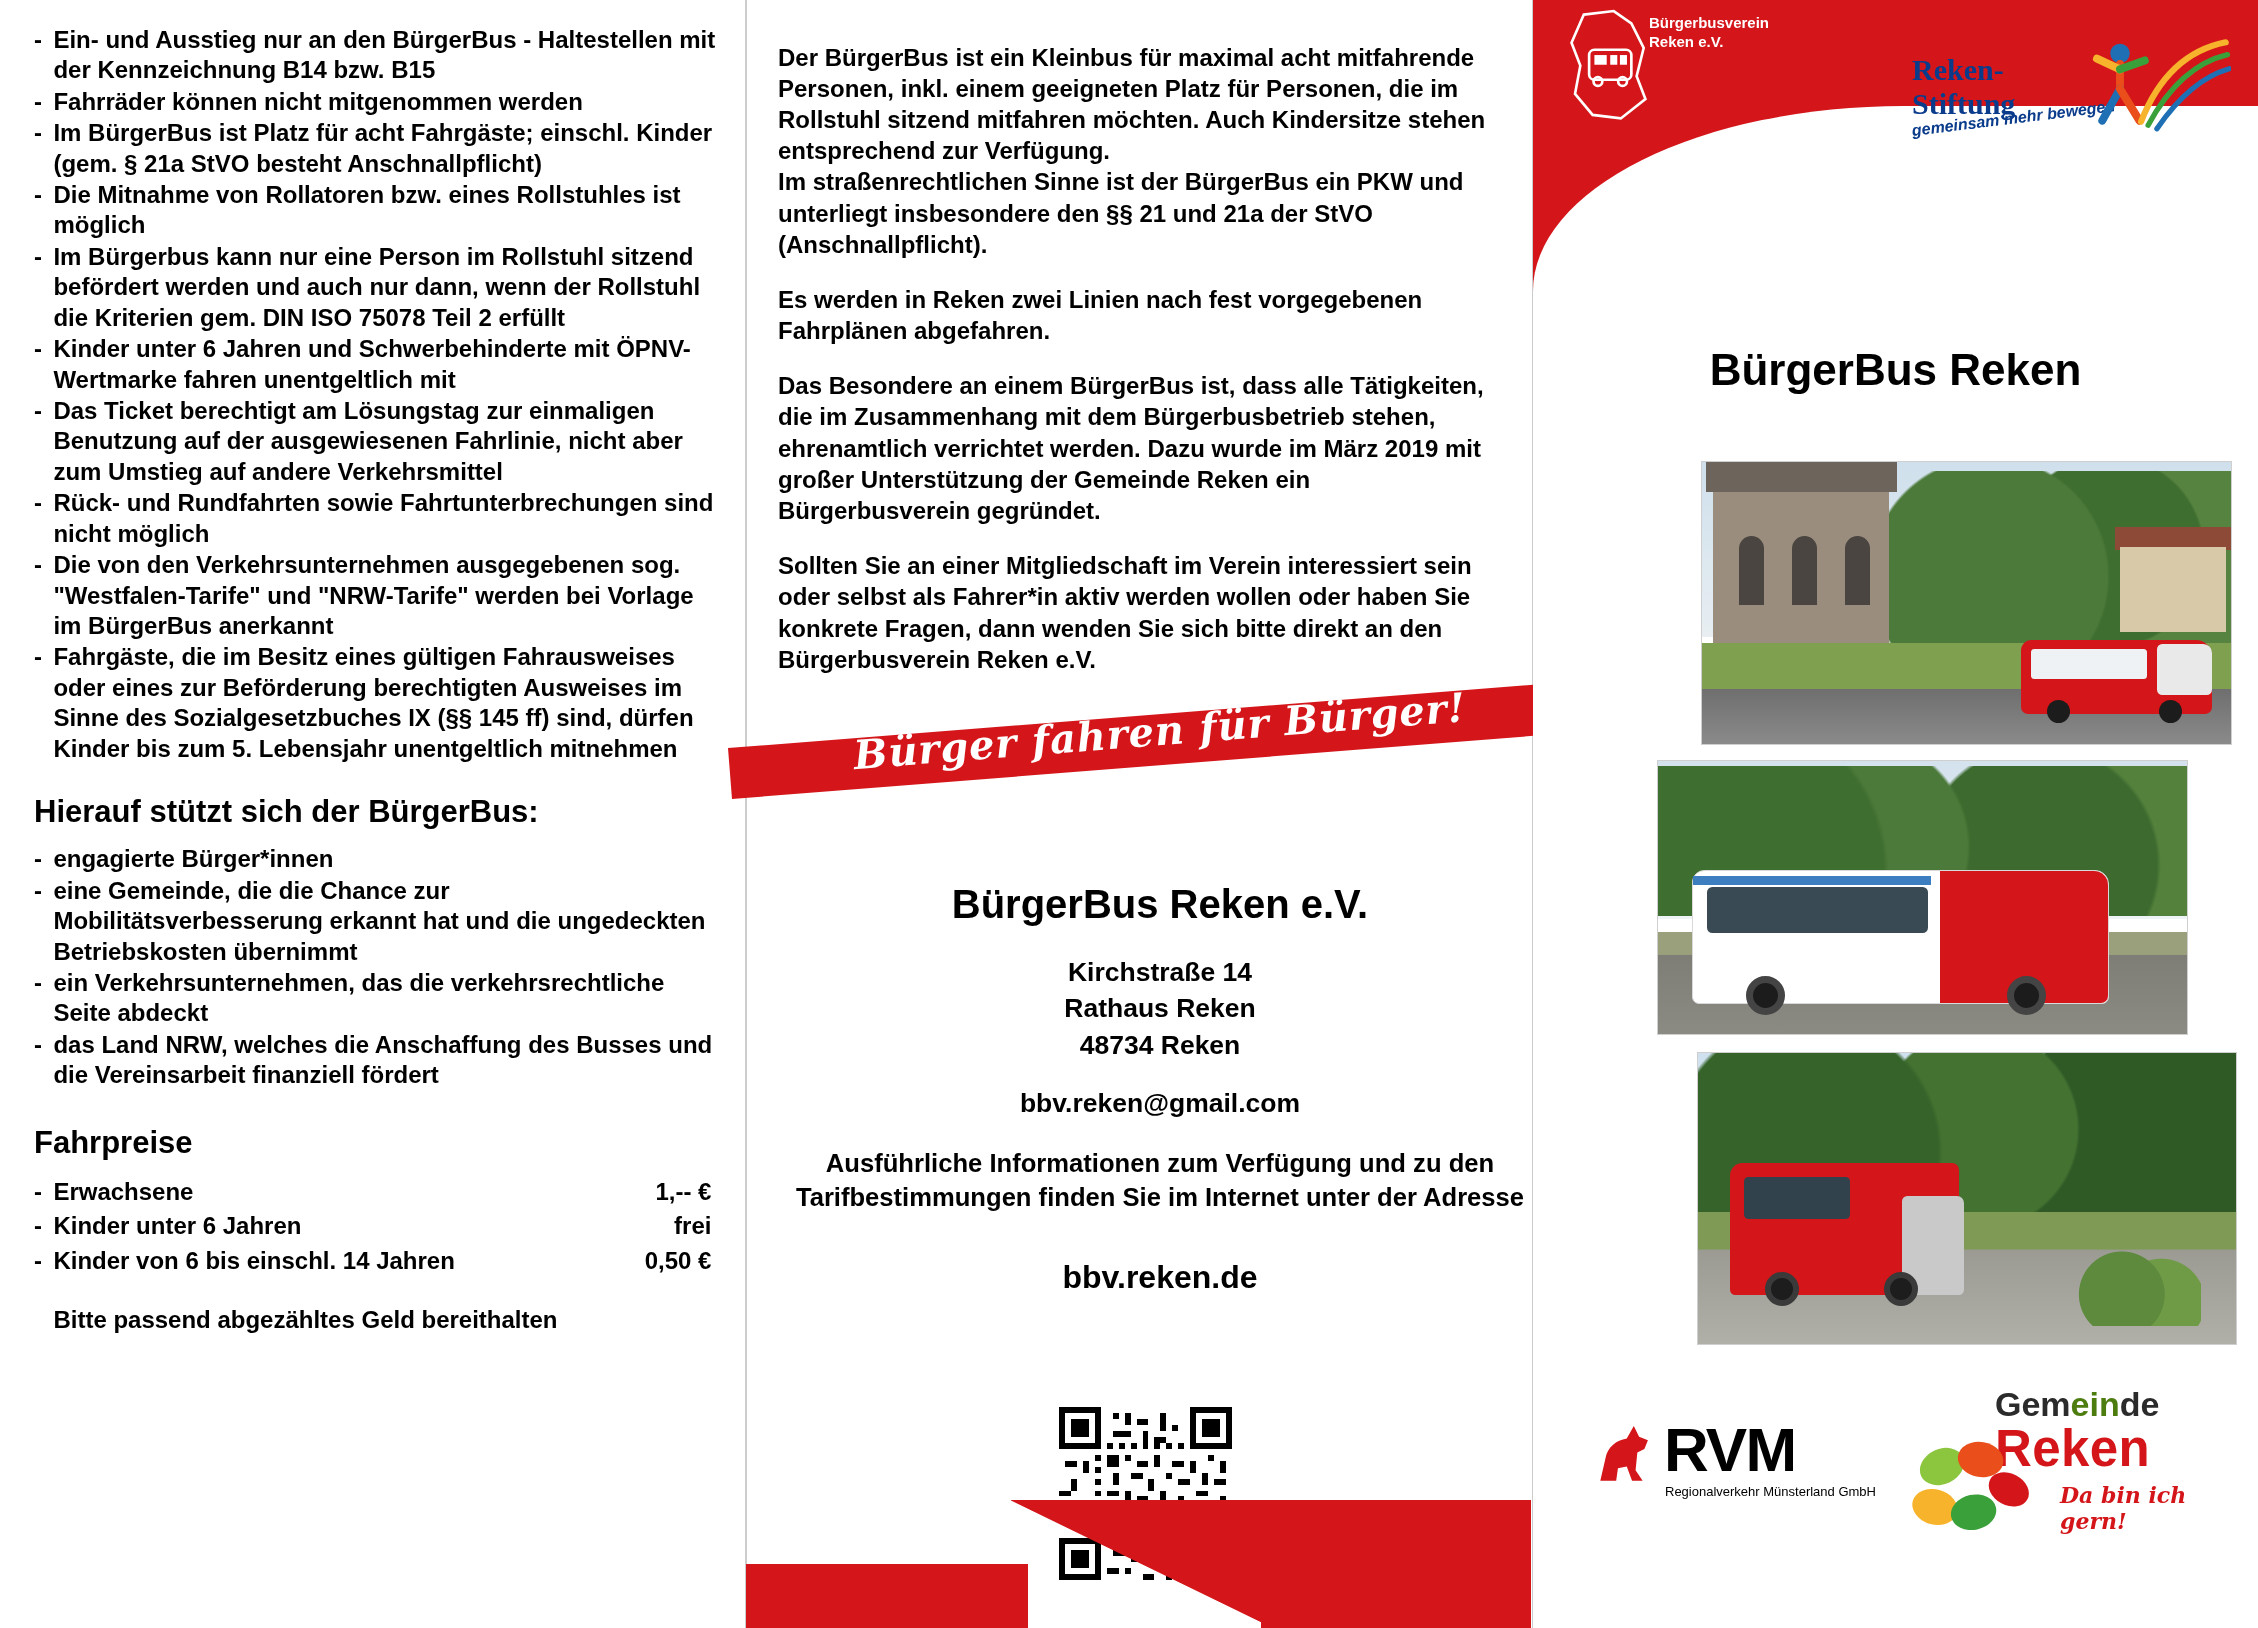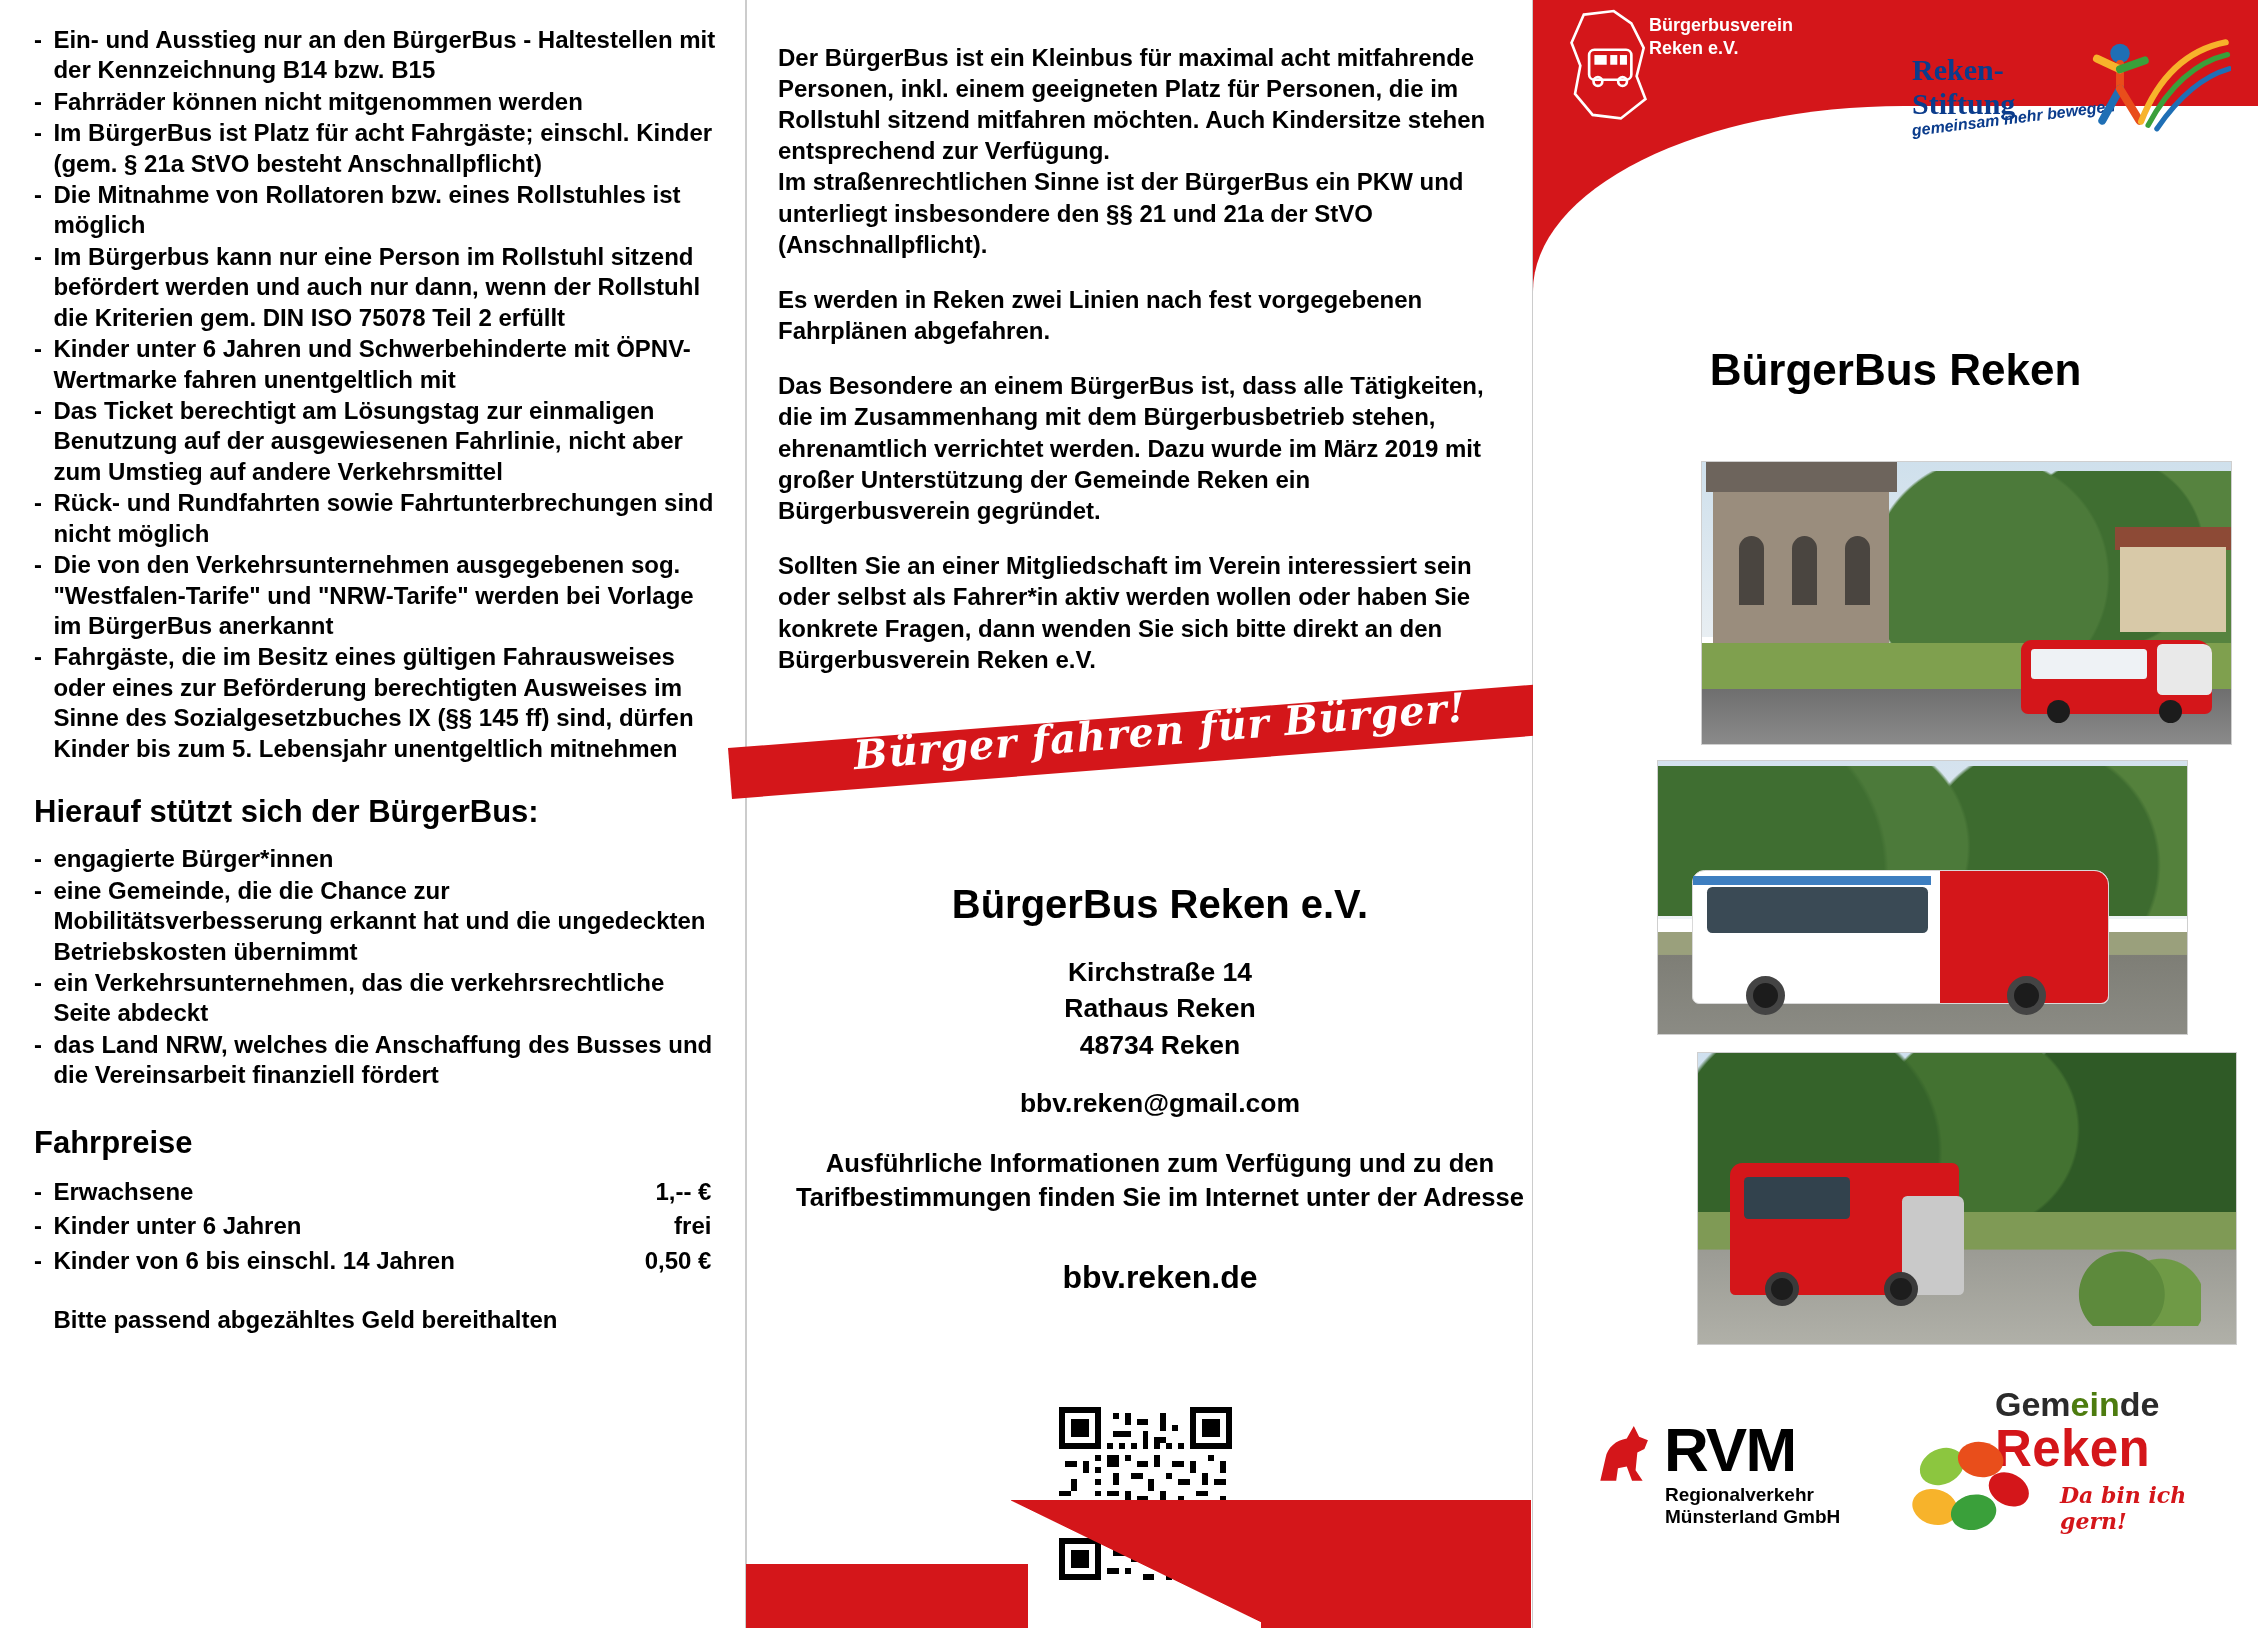--- a/index.html
+++ b/index.html
@@ -282,21 +282,21 @@
     left: 35px;
     top: 8.8px;
     width: 203px;
     height: 119px;
   }
   .bbv-logo .lbl {
     position: absolute;
     left: 81px;
     top: 5.3px;
     color: #ffffff;
-    font-size: 18px;
+    font-size: 15px;
     font-weight: bold;
     line-height: 1.25;
   }
   
   .stiftung {
     position: absolute;
     left: 379px;
     top: 37px;
     width: 318px;
     height: 115px;
@@ -432,21 +432,21 @@
   .rvm .horse {
     position: absolute; left: 0; top: 7px; width: 64px; height: 67px;
   }
   .rvm .rvm-text {
     position: absolute; left: 71px; top: 1.8px;
     font-size: 62px; font-weight: bold; letter-spacing: -1.8px;
     font-family: "Liberation Sans", sans-serif;
   }
   .rvm .rvm-sub {
     position: absolute; left: 72px; top: 72px;
-    font-size: 19px; font-weight: bold;
+    font-size: 13px; font-weight: normal;
   }
 
   
   .gemeinde {
     position: absolute;
     left: 379px;
     top: 1385px;
     width: 318px;
     height: 159px;
   }

